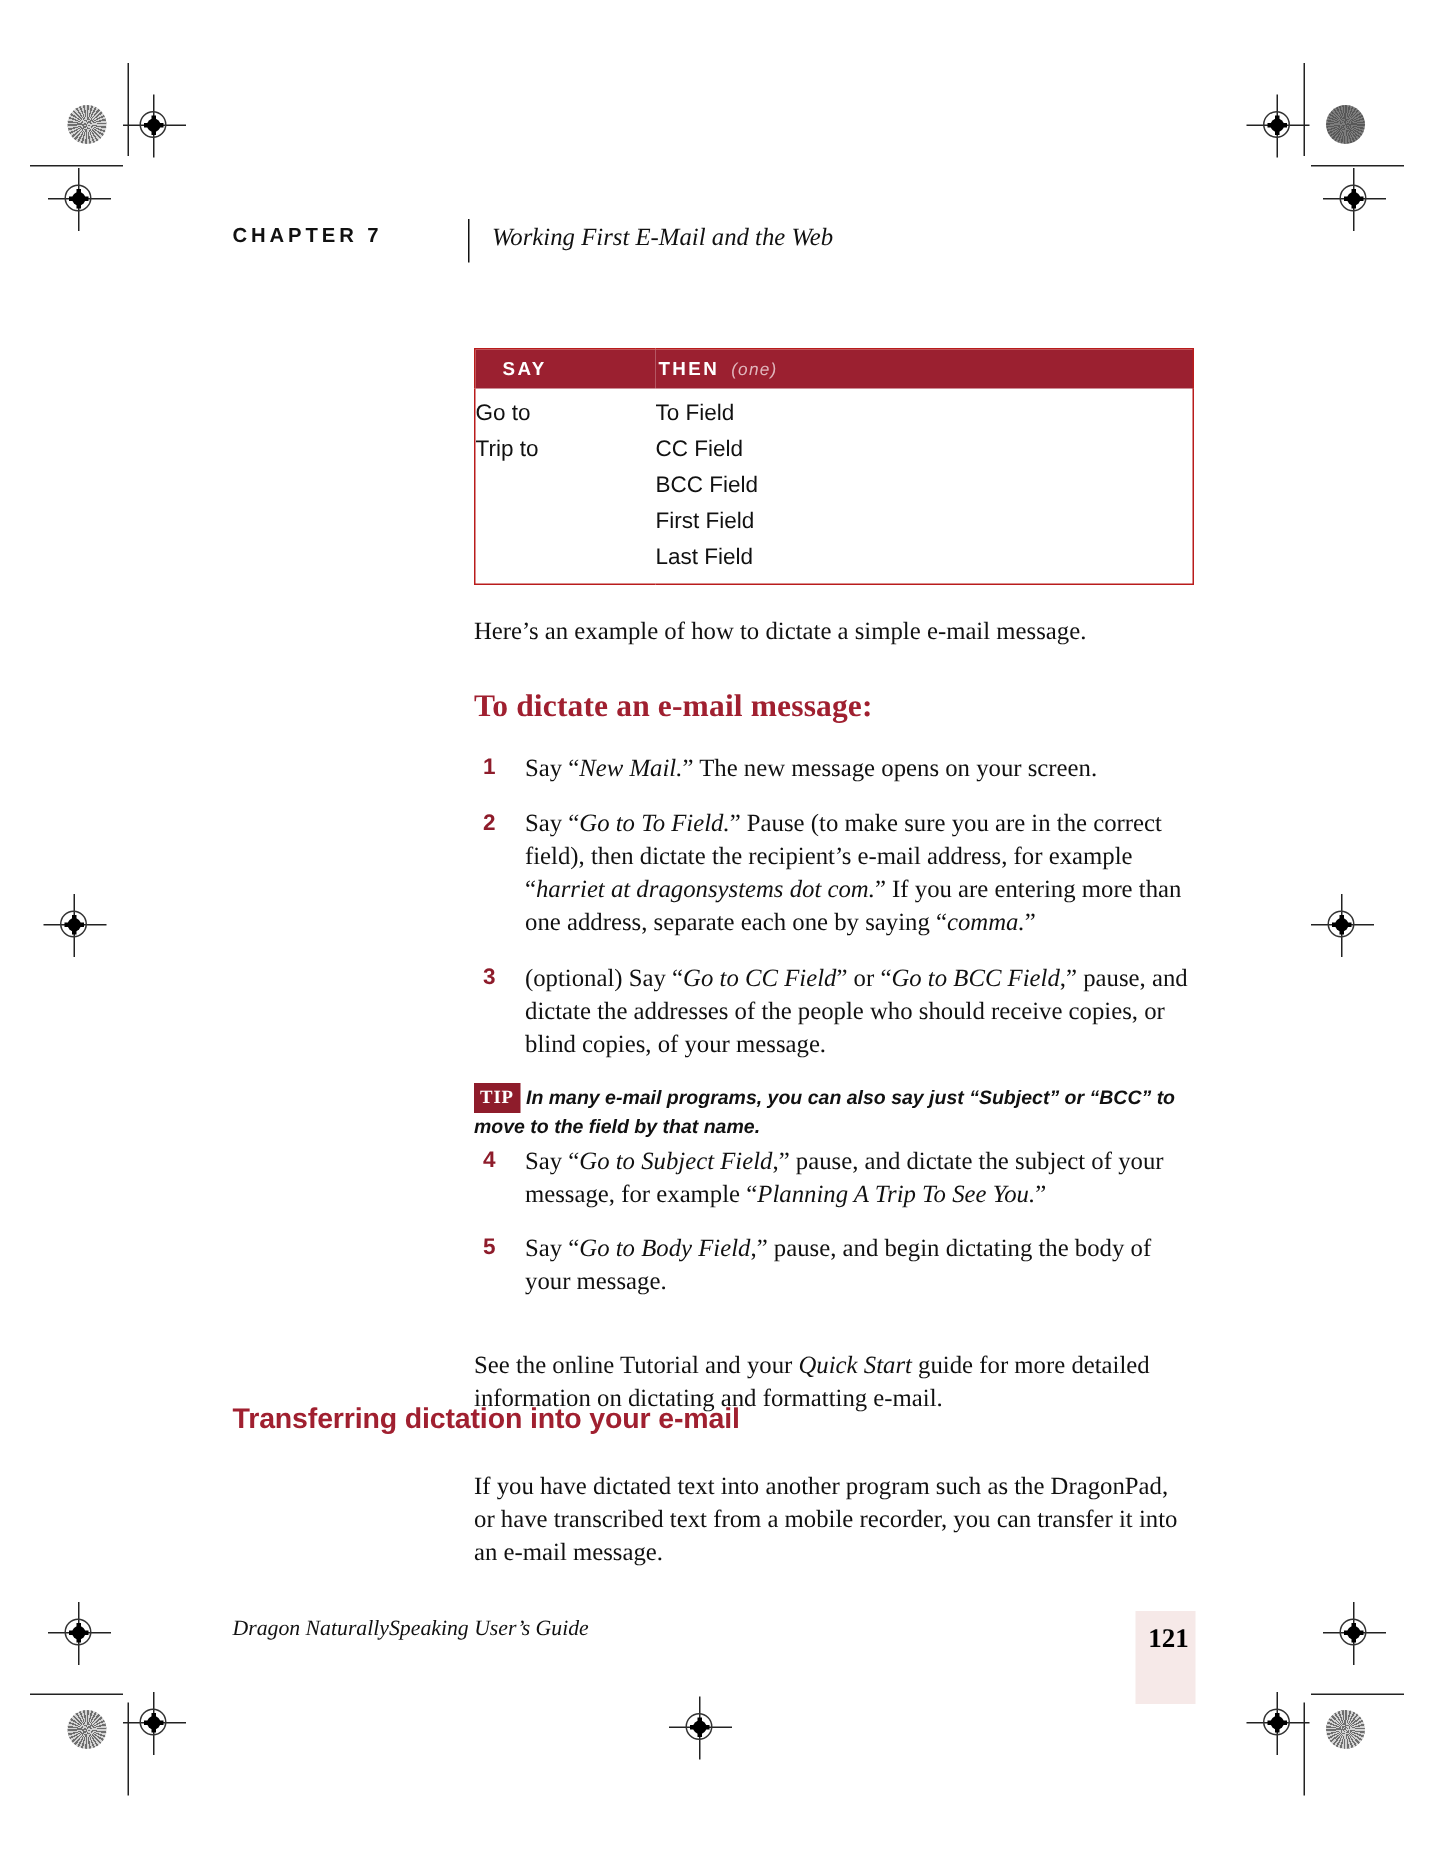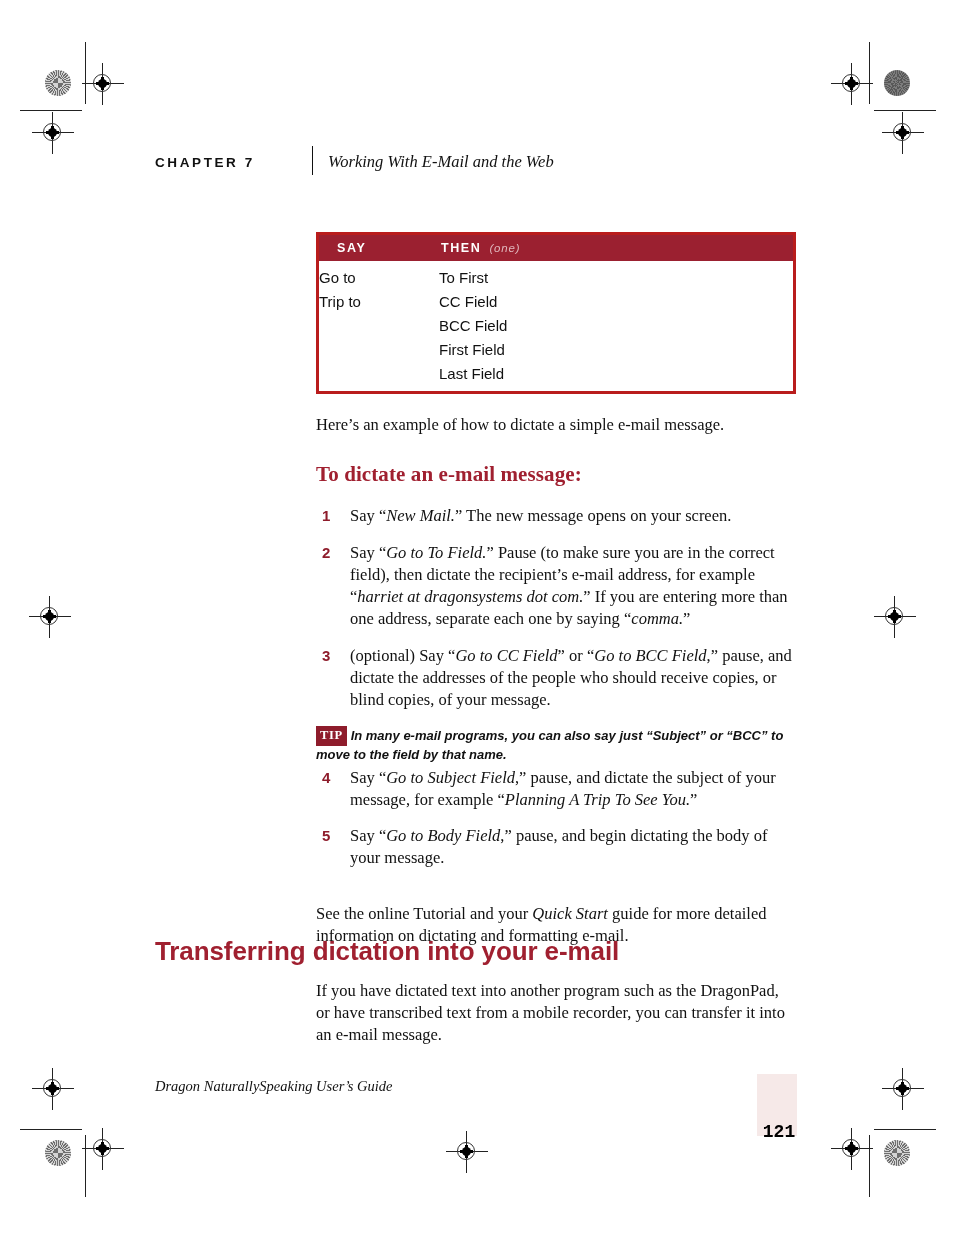--- a/index.html
+++ b/index.html
@@ -88,21 +88,21 @@
     left: 0; top: 0;
     width: 954px; height: 1235px;
   }
 
   
   .runhead {
     position: absolute;
     left: 155px;
     top: 146px;
     display: flex;
-    align-items: center;
+    align-items: flex-start;
   }
   .chapter-label {
     font-family: "Liberation Sans", sans-serif;
     font-weight: bold;
     font-size: 13.5px;
     letter-spacing: 2.6px;
     color: #111;
     width: 157px;
     padding-top: 3px;
   }
@@ -139,21 +139,21 @@
   h2.red-head.second {
     margin-top: 26px;
     margin-bottom: 18px;
     font-family: Liberation Serif, serif;
   }
 
   
   table.say-then {
     border-collapse: collapse;
     width: 480px;
-    border: 3px solid #b91c1c;
+    border: 1px solid #b91c1c;
     table-layout: fixed;
   }
   table.say-then thead th {
     background: #9B2030;
     color: #ffffff;
     text-align: left;
     font-family: "Liberation Sans", sans-serif;
     font-weight: bold;
     font-size: 12.5px;
     letter-spacing: 1.6px;
@@ -244,21 +244,21 @@
   }
 
   
   h1.section-head {
     position: absolute;
     left: 155px;
     top: 936px;
     margin: 0;
     font-family: "Liberation Sans", sans-serif;
     font-weight: bold;
-    font-size: 26px;
+    font-size: 19px;
     color: #A02030;
     letter-spacing: -0.1px;
   }
   .section-body {
     position: absolute;
     left: 316px;
     top: 980px;
     width: 480px;
     font-size: 16.5px;
     line-height: 1.33;
@@ -278,24 +278,24 @@
     position: absolute;
     left: 757px;
     top: 1074px;
     width: 40px;
     height: 62px;
     background: #F6E9E8;
   }
   .page-num {
     position: absolute;
     left: 761px;
-    top: 1122px;
+    top: 1082px;
     width: 36px;
     text-align: center;
-    font-family: Liberation Mono, monospace;
+    font-family: Liberation Serif, serif;
     font-weight: bold;
     font-size: 18px;
     color: #000;
   }
 
   i { }
 </style>
 </head>
 <body>
 
@@ -408,39 +408,39 @@
       <div class="cross-h"></div>
         <div class="cross-v"></div>
     </div>
   </div>
 
   <div class="content">
 
     <div class="runhead">
       <div class="chapter-label">CHAPTER 7</div>
       <div class="runhead-rule"></div>
-      <div class="runhead-title">Working With E-Mail and the Web</div>
+      <div class="runhead-title">Working First E-Mail and the Web</div>
     </div>
 
     <div class="col">
 
 
       <table class="say-then">
         <thead>
           <tr>
             <th class="c1">SAY</th>
             <th class="c2">
               <span>THEN</span><span class="then-note">(one)</span>
             </th>
           </tr>
         </thead>
         <tbody>
           <tr>
             <td class="c1">Go to</td>
-            <td class="c2">To First</td>
+            <td class="c2">To Field</td>
           </tr>
           <tr>
             <td class="c1">Trip to</td>
             <td class="c2">CC Field</td>
           </tr>
           <tr>
             <td class="c1"></td>
             <td class="c2">BCC Field</td>
           </tr>
           <tr>

